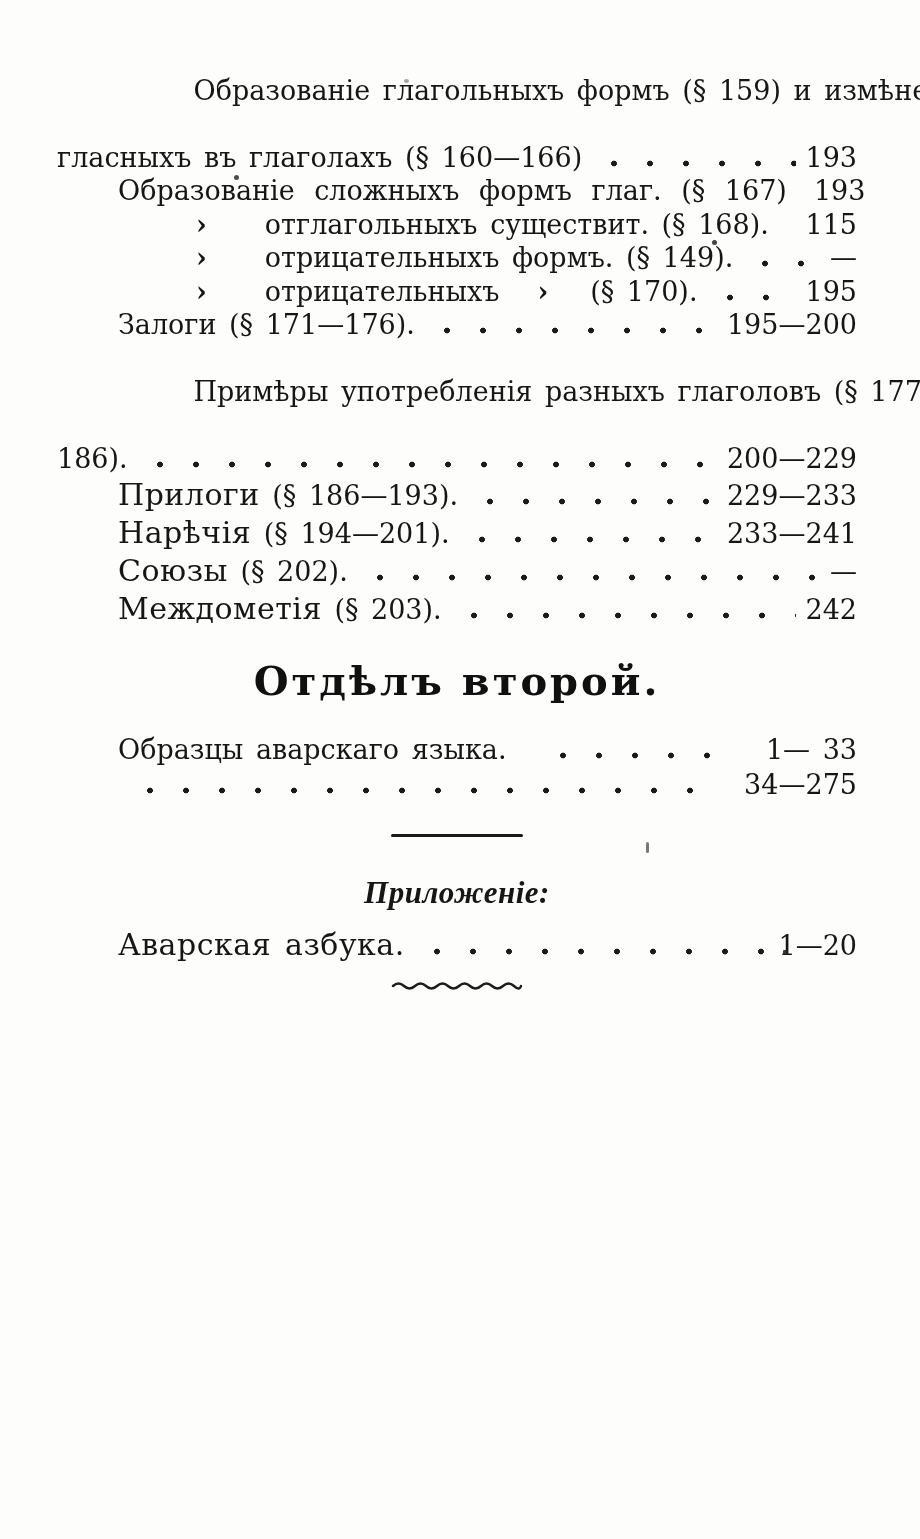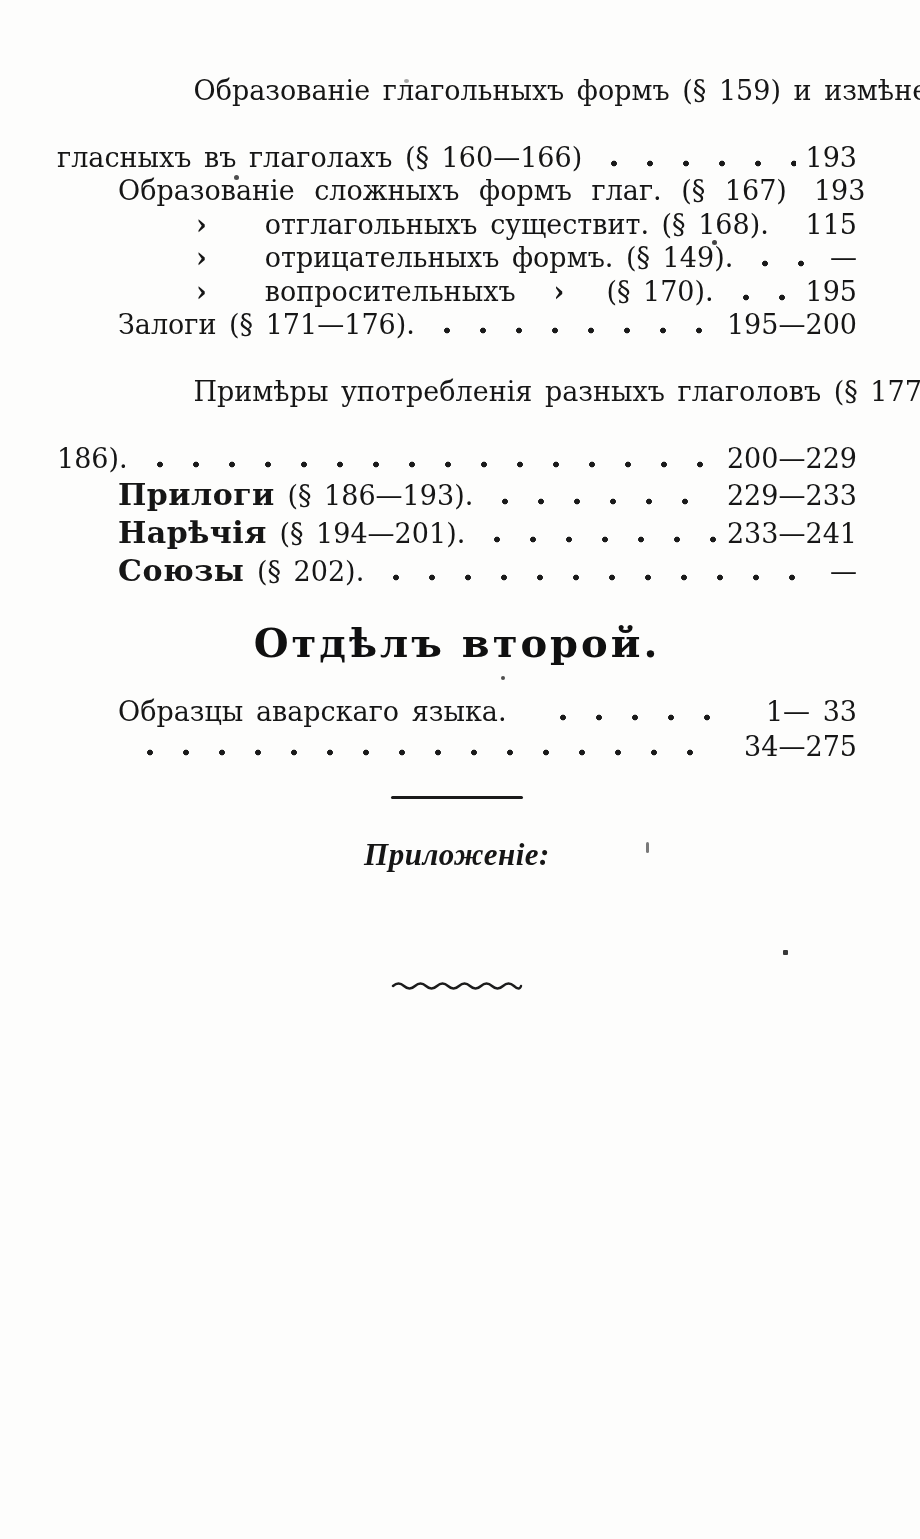--- a/index.html
+++ b/index.html
@@ -33,21 +33,21 @@
     white-space:pre;
   }
   .row.flush{padding-left:0;}
   .row.lg{line-height:37px;}
   .row.s2{line-height:35px;font-size:27px;gap:24px;}
   .row.appx{line-height:40px;margin-top:12px;}
 
   .txt{white-space:pre;}
   .ws{word-spacing:11px;}
   .bh{
-    font-weight:bold;
+    font-weight:normal;
     font-size:30px;
     letter-spacing:.5px;
     white-space:pre;
   }
   .appx .bh{font-size:30px;}
 
   
   .dots{
     flex:1 1 auto;
     min-width:18px;
@@ -164,21 +164,21 @@
 
     <div class="row ditto">
       <span class="mark">›</span>
       <span class="txt">отрицательныхъ формъ. (§ 149).</span>
       <span class="dots"></span>
       <span class="pg">—</span>
     </div>
 
     <div class="row ditto">
       <span class="mark">›</span>
-      <span class="txt">вопросительныхъ</span>
+      <span class="txt">отрицательныхъ</span>
       <span class="mark2">›</span>
       <span class="ref">(§ 170).</span>
       <span class="dots"></span>
       <span class="pg">195</span>
     </div>
 
     <div class="row">
       <span class="txt">Залоги (§ 171—176).</span>
       <span class="dots"></span>
       <span class="pg">195—200</span>
@@ -204,39 +204,50 @@
       <span class="bh">Нарѣчія</span>
       <span class="txt"> (§ 194—201).</span>
       <span class="dots"></span>
       <span class="pg">233—241</span>
     </div>
     <div class="row lg">
       <span class="bh">Союзы</span>
       <span class="txt"> (§ 202).</span>
       <span class="dots"></span>
       <span class="pg">—</span>
+    </div>
+    <div class="row lg">
+      <span class="bh">Междометія</span>
+      <span class="txt"> (§ 203).</span>
+      <span class="dots"></span>
+      <span class="pg">242</span>
     </div>
 
     <div class="h1">Отдѣлъ второй.</div>
 
     <div class="s2-block">
       <div class="row s2">
         <span class="txt">Образцы аварскаго языка.</span>
         <span class="dots"></span>
         <span class="pg">1— 33</span>
       </div>
       <div class="row s2">
         <span class="dots"></span>
         <span class="pg">34—275</span>
       </div>
     </div>
 
     <div class="rule"></div>
 
     <div class="h2">Приложеніе:</div>
+    <div class="row appx">
+      <span class="bh">Аварская азбука.</span>
+      <span class="dots"></span>
+      <span class="pg">1—20</span>
+    </div>
   </div>
 
   <svg class="squiggle" viewBox="0 0 132 12" xmlns="http://www.w3.org/2000/svg">
     <path d="M2 7 Q7.5 2 13 7 T24 7 T35 7 T46 7 T57 7 T68 7 T79 7 T90 7 T101 7 T112 7 T123 7 T130 7" fill="none" stroke="#1c1c1c" stroke-width="2.4" stroke-linecap="round"></path>
   </svg>
 
   <div class="speck sp1"></div>
   <div class="speck sp2"></div>
   <div class="speck sp3"></div>
   <div class="speck sp4"></div>

